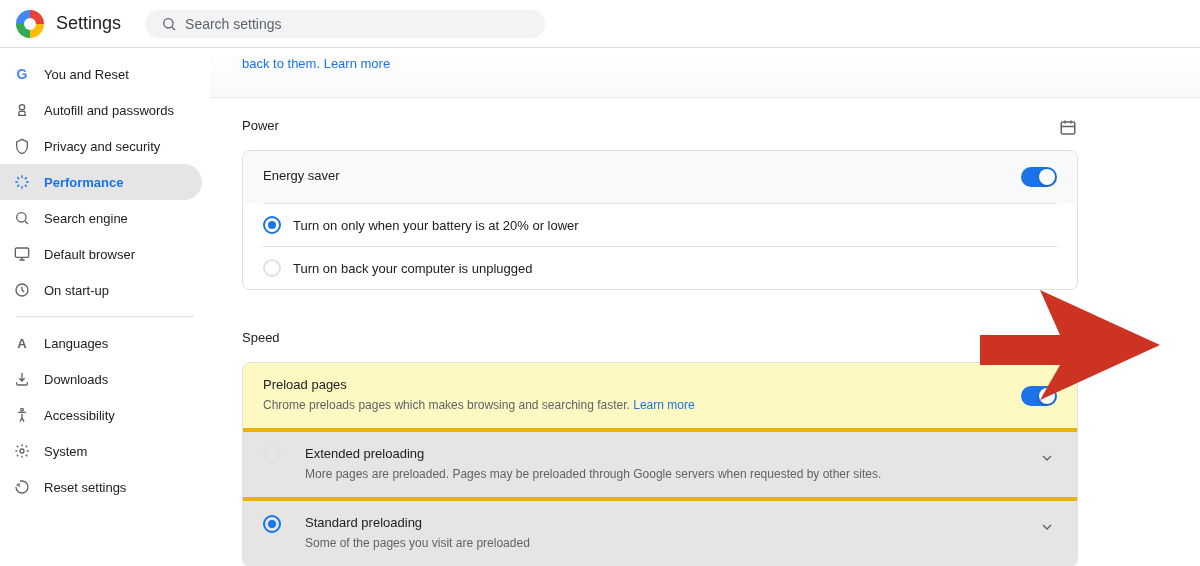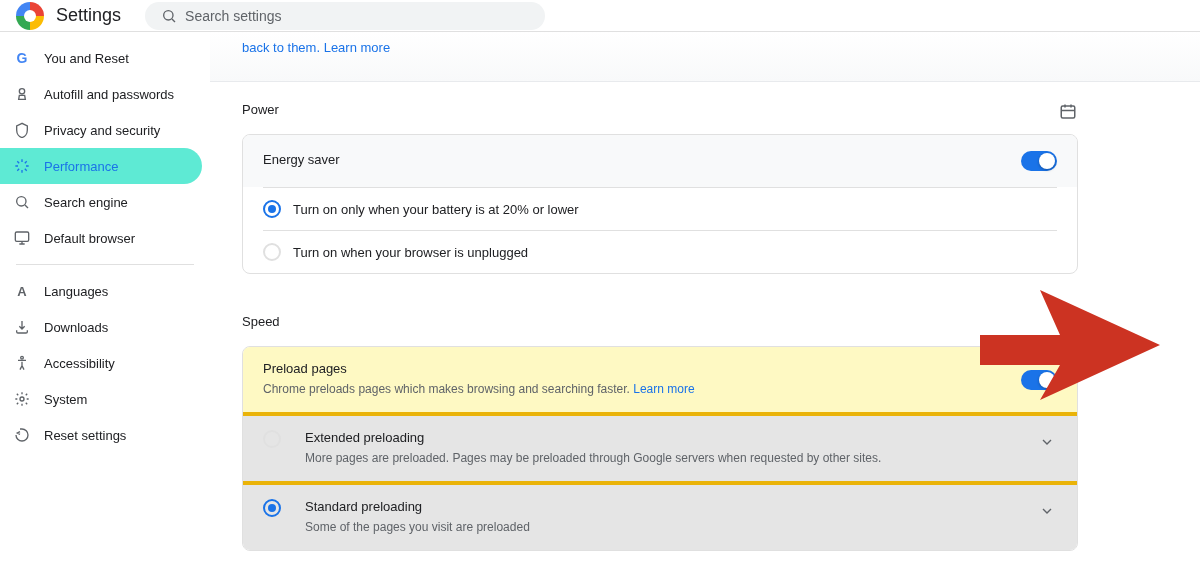--- a/index.html
+++ b/index.html
@@ -1,20 +1,20 @@
 <!DOCTYPE html>
 <html><head>
   <meta charset="utf-8">
   <style>
     * { box-sizing: border-box; margin: 0; padding: 0; }
     body { font-family: 'Segoe UI', Arial, sans-serif; background: #fff; color: #202124; font-size: 14px; display: flex; flex-direction: column; height: 566px; overflow: hidden; }
 
     .top-bar {
       display: flex; align-items: center; padding: 8px 16px; border-bottom: 1px solid #e0e0e0;
-      height: 32px; flex-shrink: 0; background: #fff;
+      height: 48px; flex-shrink: 0; background: #fff;
     }
     .chrome-logo {
       width: 28px; height: 28px; border-radius: 50%; margin-right: 12px; flex-shrink: 0;
       background: conic-gradient(#ea4335 0deg 90deg, #fbbc04 90deg 180deg, #34a853 180deg 270deg, #4285f4 270deg 360deg);
       position: relative;
     }
     .chrome-logo::after {
       content: ''; position: absolute; top: 50%; left: 50%; transform: translate(-50%,-50%);
       width: 12px; height: 12px; border-radius: 50%; background: #fff;
     }
@@ -29,21 +29,21 @@
 
     .sidebar {
       width: 210px; flex-shrink: 0; overflow-y: auto; padding: 8px 0;
       border-right: none; background: #fff; position: relative;
     }
     .sidebar-item {
       display: flex; align-items: center; padding: 8px 16px 8px 12px;
       cursor: pointer; border-radius: 0 20px 20px 0; margin-right: 8px;
       height: 36px; color: #202124; font-size: 13px;
     }
-    .sidebar-item.active { background: #5eead4; color: #1a73e8; font-weight: 400; }
+    .sidebar-item.active { background: #e5e5e5; color: #1a73e8; font-weight: 700; }
     .sidebar-item .icon { width: 20px; height: 20px; margin-right: 12px; flex-shrink: 0; display: flex; align-items: center; justify-content: center; font-size: 16px; }
     .sidebar-divider { height: 1px; background: #e0e0e0; margin: 8px 16px; }
 
     .content-area { flex: 1; overflow-y: auto; padding: 0; background: #fff; }
     .content-inner { padding: 0 32px 32px 32px; max-width: 900px; }
 
     .top-fade {
       background: linear-gradient(to bottom, #fff 0%, #f8f9fa 100%);
       padding: 8px 32px 26px 32px;
       border-bottom: 1px solid #e8eaed;
@@ -200,20 +200,29 @@
     <div class="sidebar-item">
       <span class="icon">
         <svg width="16" height="16" viewBox="0 0 24 24" fill="none" stroke="#5f6368" stroke-width="2">
             <rect x="2" y="3" width="20" height="14" rx="2"></rect>
             <path d="M8 21h8M12 17v4"></path>
           </svg>
       </span>
       <span>Default browser</span>
     </div>
 
+    <div class="sidebar-item">
+      <span class="icon">
+        <svg width="16" height="16" viewBox="0 0 24 24" fill="none" stroke="#5f6368" stroke-width="2">
+            <circle cx="12" cy="12" r="9"></circle>
+            <path d="M12 7v5l3 3"></path>
+          </svg>
+      </span>
+      <span>On start-up</span>
+    </div>
     <div class="sidebar-divider"></div>
 
     <div class="sidebar-item">
       <span class="icon" style="font-size:13px;font-weight:600;color:#5f6368;">A</span>
       <span>Languages</span>
     </div>
 
     <div class="sidebar-item">
       <span class="icon">
         <svg width="16" height="16" viewBox="0 0 24 24" fill="none" stroke="#5f6368" stroke-width="2">
@@ -282,21 +291,21 @@
         <div class="card-divider"></div>
 
         <div class="radio-option">
           <div class="radio-circle selected"></div>
           <span class="radio-label">Turn on only when your battery is at 20% or lower</span>
         </div>
         <div class="card-divider"></div>
 
         <div class="radio-option">
           <div class="radio-circle"></div>
-          <span class="radio-label">Turn on when your browser is unplugged</span>
+          <span class="radio-label">Turn on back your computer is unplugged</span>
         </div>
       </div>
 
       <div class="speed-section">
         <div class="section-header">
           <span class="section-title">Speed</span>
           <div class="info-icon">
             <svg width="18" height="18" viewBox="0 0 24 24" fill="none" stroke="#5f6368" stroke-width="2">
                 <rect x="3" y="4" width="18" height="16" rx="2"></rect>
                 <path d="M8 2v4M16 2v4M3 10h18"></path>

